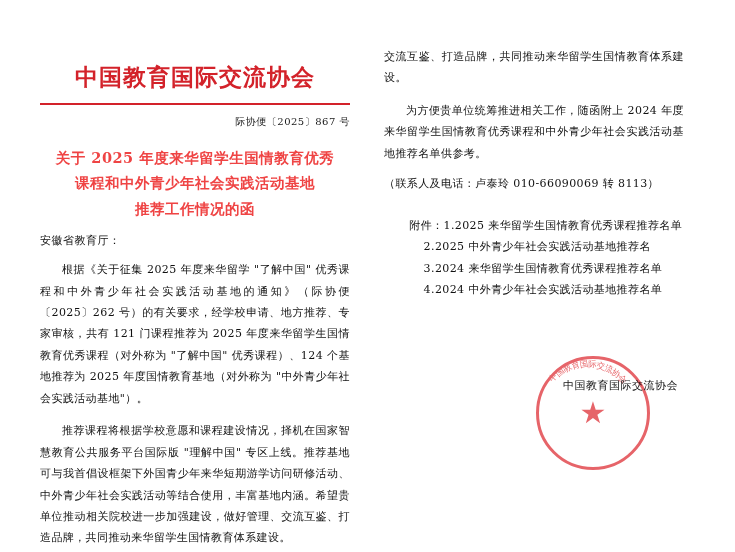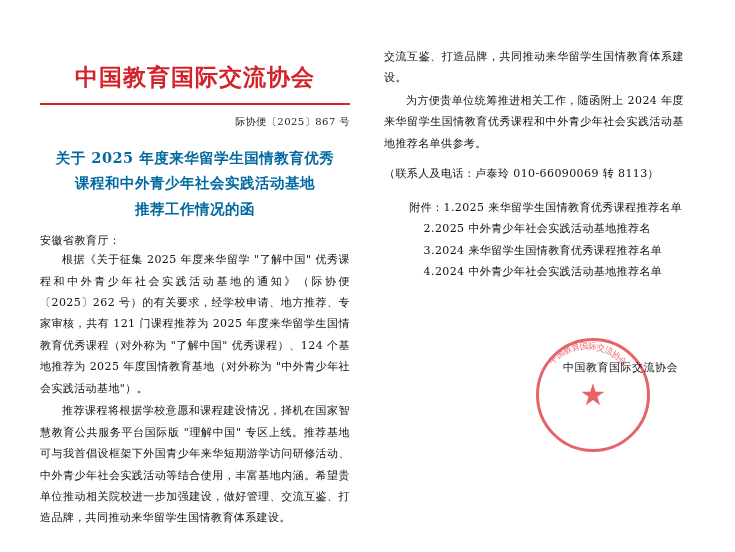--- a/index.html
+++ b/index.html
@@ -57,57 +57,57 @@
     margin-top: 10px;
     text-align: right;
     font-size: 10px;
     color: #1a1a1a;
     letter-spacing: 0.5px;
   }
 
   .doc-title {
     margin-top: 16px;
     text-align: center;
-    color: #0369a1;
+    color: #ef4444;
     font-weight: bold;
     font-size: 14.5px;
     line-height: 1.75;
     letter-spacing: 0.5px;
   }
   .doc-title div { white-space: nowrap; }
 
   .recipient {
     margin-top: 12px;
     font-size: 11px;
     letter-spacing: 0.5px;
   }
 
   .body-p {
-    margin-top: 1px;
+    margin-top: 11px;
     font-size: 11px;
     line-height: 1.95;
     text-align: justify;
     letter-spacing: 0.4px;
     text-justify: inter-ideograph;
   }
   .indent { text-indent: 2em; }
 
   .right-top {
     margin-top: 26px;
   }
 
   .contact {
     margin-top: 9px;
     font-size: 11px;
     line-height: 1.95;
     letter-spacing: 0.4px;
   }
 
   .attach-head {
-    margin-top: 12px;
+    margin-top: 20px;
     font-size: 11px;
     line-height: 1.95;
     letter-spacing: 0.4px;
   }
   .attach-list {
     font-size: 11px;
     line-height: 1.95;
     letter-spacing: 0.4px;
     margin: 0;
     padding: 0;

